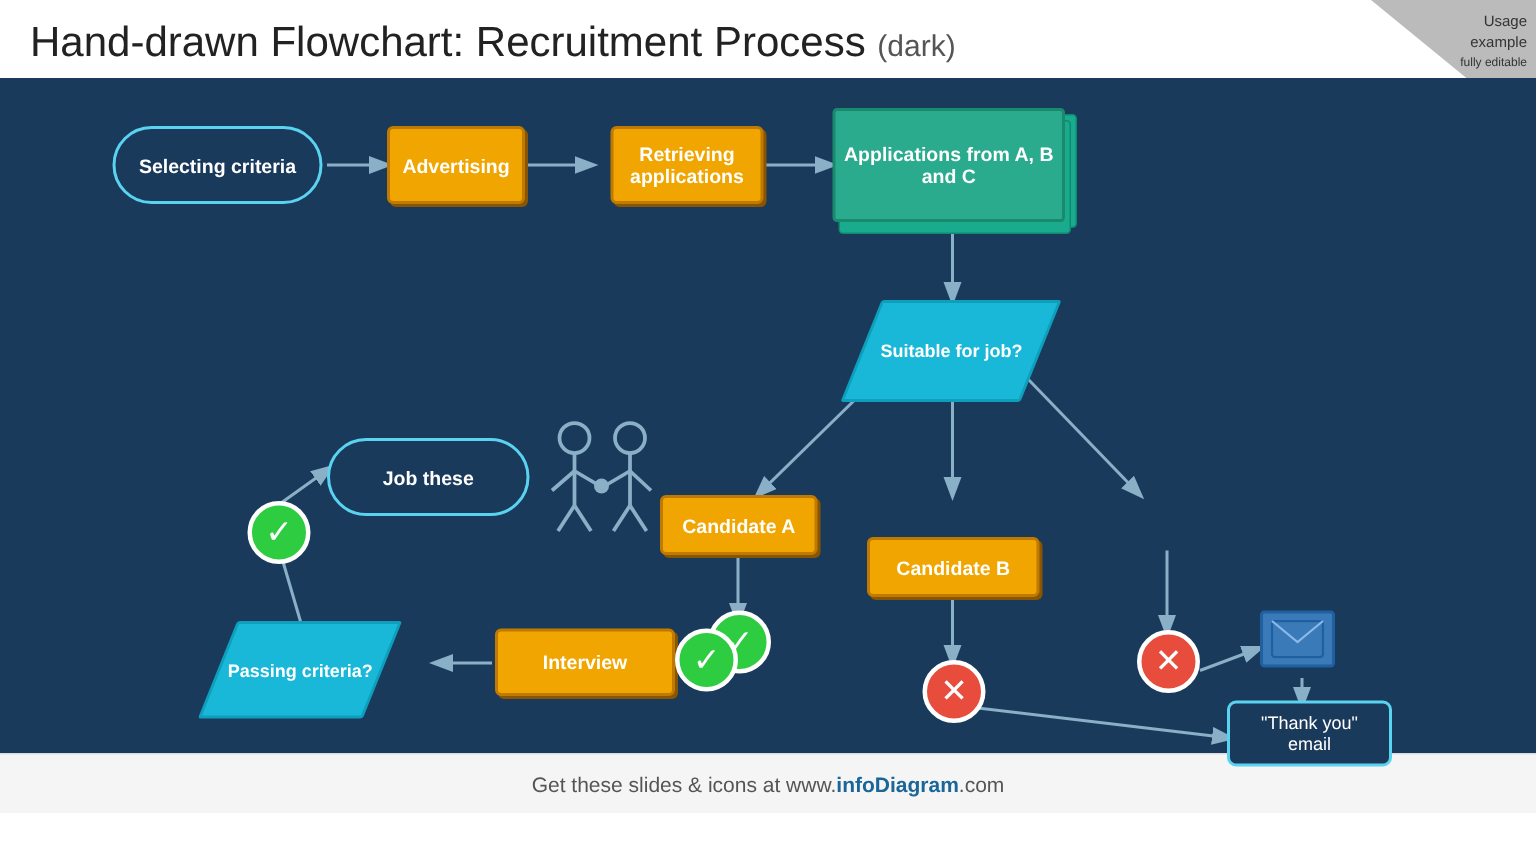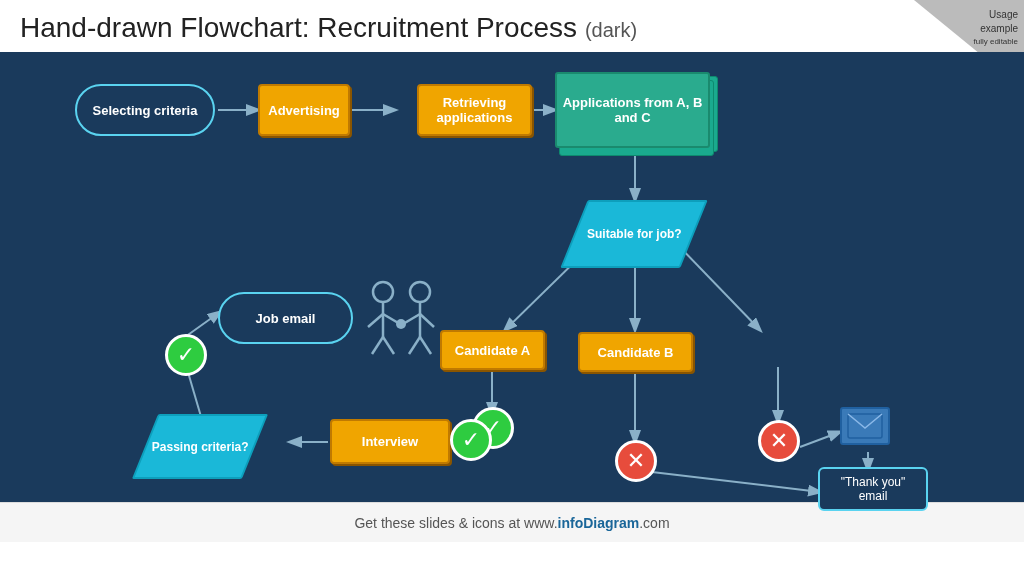--- a/index.html
+++ b/index.html
@@ -239,21 +239,21 @@
   </svg>
 
   <div class="fc-elem pill" style="left:75px; top:32px; width:140px; height:52px;">
     <span>Selecting criteria</span>
   </div>
 
   <div class="fc-elem orange-rect" style="position:absolute; left:258px; top:32px; width:92px; height:52px;justify-content:center;">
     <span>Advertising</span>
   </div>
 
-  <div class="fc-elem orange-rect" style="position:absolute; left:417px; top:32px; width:115px; height:52px;">
+  <div class="fc-elem orange-rect" style="position:absolute; left:407px; top:32px; width:102px; height:52px;">
     <span>Retrieving applications</span>
   </div>
 
   <div style="position:absolute; left:555px; top:20px;">
     <div style="position:absolute; top:4px; left:8px; width:155px; height:76px; background:#1aaa8e; border:1.5px solid #0e8a6e; border-radius:3px; z-index:1;"></div>
     <div style="position:absolute; top:8px; left:4px; width:155px; height:76px; background:#1aaa8e; border:1.5px solid #0e8a6e; border-radius:3px; z-index:2;"></div>
     <div style="position:relative; width:155px; height:76px; background:#2aab8e; border:2px solid #1a8a6e; border-radius:3px; z-index:3; display:flex; align-items:center; justify-content:center; color:#fff; font-size:13px; font-weight:700; text-align:center; padding:4px;">
       <span>Applications from A, B and C</span>
     </div>
   </div>
@@ -261,21 +261,21 @@
   <div style="position:absolute; left:574px; top:148px;">
     <div style="width:120px; height:68px; background:#1ab8d8; transform:skewX(-22deg); border:2px solid #0d9fbc; display:flex; align-items:center; justify-content:center; border-radius:2px;">
       <span style="transform:skewX(22deg); color:#fff; font-size:12px; font-weight:700; text-align:center; display:block;">Suitable for job?</span>
     </div>
   </div>
 
   <div class="fc-elem orange-rect" style="position:absolute; left:440px; top:278px; width:105px; height:40px;">
     <span>Candidate A</span>
   </div>
 
-  <div class="fc-elem orange-rect" style="position:absolute; left:578px; top:280px; width:115px; height:40px;">
+  <div class="fc-elem orange-rect" style="position:absolute; left:578px; top:306px; width:115px; height:40px;">
     <span>Candidate B</span>
   </div>
 
 
   <div class="check-circle" style="left:472px; top:355px;">✓</div>
 
   <div class="x-circle" style="left:615px; top:388px;">✕</div>
 
   <div class="x-circle" style="left:758px; top:368px;">✕</div>
 
@@ -298,21 +298,21 @@
 
   <div class="fc-elem orange-rect" style="position:absolute; left:330px; top:367px; width:120px; height:45px;">
     <span>Interview</span>
   </div>
 
   <div class="check-circle" style="left:450px; top:367px;">✓</div>
 
   <div class="check-circle" style="left:165px; top:282px;">✓</div>
 
   <div class="fc-elem pill" style="left:218px; top:240px; width:135px; height:52px;">
-    <span>Job email</span>
+    <span>Job these</span>
   </div>
 
   <div style="position:absolute; left:358px; top:220px;">
     <svg width="85" height="100" viewBox="0 0 85 100">
 
       <circle cx="25" cy="20" r="10" fill="none" stroke="#8ab0c8" stroke-width="2.5"></circle>
       <line x1="25" y1="30" x2="25" y2="65" stroke="#8ab0c8" stroke-width="2.5"></line>
       <line x1="25" y1="42" x2="10" y2="55" stroke="#8ab0c8" stroke-width="2.5"></line>
       <line x1="25" y1="42" x2="42" y2="52" stroke="#8ab0c8" stroke-width="2.5"></line>
       <line x1="25" y1="65" x2="14" y2="82" stroke="#8ab0c8" stroke-width="2.5"></line>

